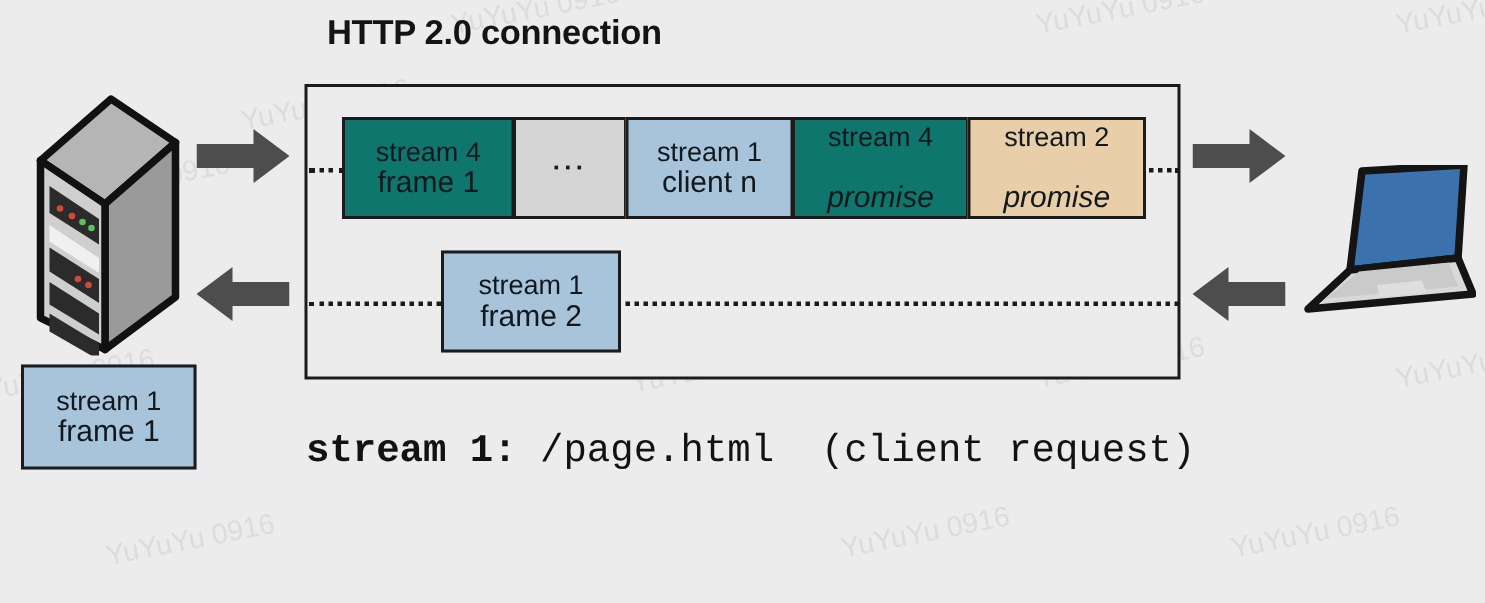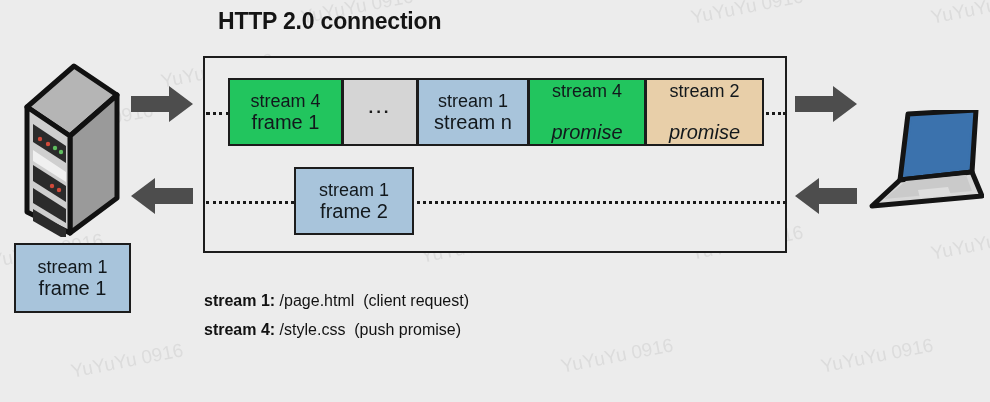--- a/index.html
+++ b/index.html
@@ -74,21 +74,21 @@
     align-items: center;
     justify-content: center;
     z-index: 4;
     line-height: 1.12;
     color: #12181c;
     font-size: 18px;
     font-family: "Liberation Sans Narrow", "Liberation Sans", sans-serif;
   }
   .fbox .l2 { font-size: 20px; }
   .fbox .ital { font-style: italic; margin-top: 20px; }
-  .green { background: #22c55e; }
+  .green { background: #0f766e; }
   .blue  { background: #a8c4db; }
   .tan   { background: #e8cfa9; }
   .gray  { background: #d5d5d5; }
   .dots-cell {
     font-size: 17px;
     letter-spacing: 2px;
     color: #1a1a1a;
     font-weight: bold;
   }
 
@@ -103,24 +103,24 @@
 
   
   #legend {
     position: absolute;
     left: 204px;
     top: 286px;
     z-index: 5;
     color: #121212;
   }
   .legend-row {
-    font-size: 16px;
+    font-size: 26px;
     line-height: 29px;
     white-space: nowrap;
-    font-family: Liberation Sans, sans-serif;
+    font-family: Liberation Mono, monospace;
   }
   .legend-row .kw { font-weight: bold; }
   .legend-row .num { font-weight: bold; }
   .legend-row .path { font-weight: normal; }
   .legend-row .note { font-weight: normal; }
 </style>
 </head>
 <body>
 
 <div id="canvas">
@@ -206,21 +206,21 @@
     <span>stream 4</span>
     <span class="l2">frame 1</span>
   </div>
 
   <div class="fbox gray" style="left:342px; top:78px; width:76px; height:68px;">
     <span class="dots-cell">···</span>
   </div>
 
   <div class="fbox blue" style="left:417px; top:78px; width:112px; height:68px;">
     <span>stream 1</span>
-    <span class="l2">stream n</span>
+    <span class="l2">client n</span>
   </div>
 
   <div class="fbox green" style="left:528px; top:78px; width:118px; height:68px;">
     <span>stream 4</span>
     <span class="l2 ital">promise</span>
   </div>
 
   <div class="fbox tan" style="left:645px; top:78px; width:119px; height:68px;">
     <span>stream 2</span>
     <span class="l2 ital">promise</span>
@@ -233,18 +233,15 @@
 
   <div class="fbox blue" style="left:14px; top:243px; width:117px; height:70px;">
     <span>stream 1</span>
     <span class="l2">frame 1</span>
   </div>
 
   <div id="legend">
     <div class="legend-row">
       <span class="kw">stream</span><span class="num"> 1:</span><span class="path"> /page.html</span>&nbsp;&nbsp;<span class="note">(client request)</span>
     </div>
-    <div class="legend-row">
-      <span class="kw">stream</span><span class="num"> 4:</span><span class="path"> /style.css</span>&nbsp;&nbsp;<span class="note">(push promise)</span>
-    </div>
   </div>
 
 </div>
 
 </body></html>

